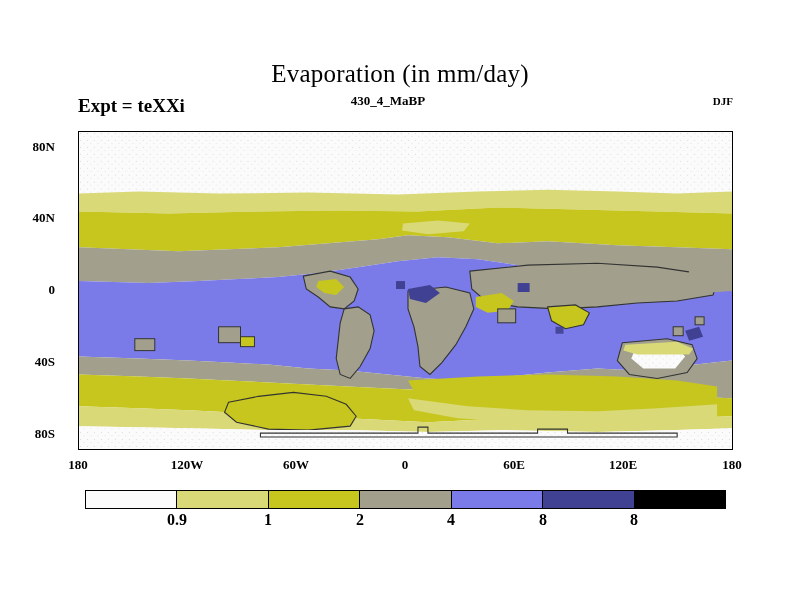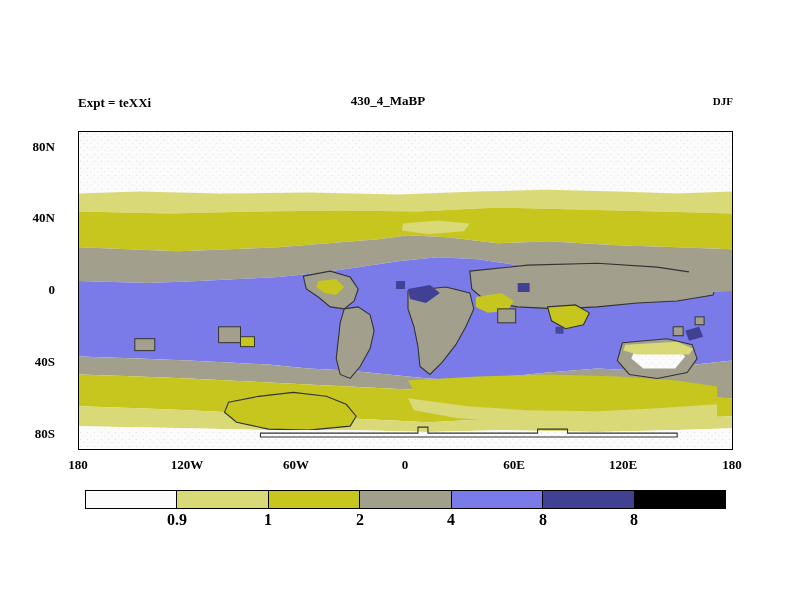--- a/index.html
+++ b/index.html
@@ -13,21 +13,21 @@
   
   .title{
     position:absolute;left:0;top:60px;width:800px;text-align:center;
     font-size:25px;color:#000;letter-spacing:0.2px;
   }
   .subtitle{
     position:absolute;left:0;top:93px;width:776px;text-align:center;
     font-size:13px;font-weight:bold;color:#000;
   }
   .hdr-left{
-    position:absolute;left:78px;top:95px;font-size:13px;font-weight:bold;color:#000;
+    position:absolute;left:78px;top:95px;font-size:19px;font-weight:bold;color:#000;
   }
   .hdr-right{
     position:absolute;left:633px;top:95px;width:100px;text-align:right;
     font-size:11px;font-weight:bold;color:#000;
   }
 
   
   #plot{
     position:absolute;left:78px;top:131px;width:655px;height:319px;
     border:1px solid #000;box-sizing:border-box;
@@ -65,20 +65,21 @@
   .cblab{
     position:absolute;width:60px;margin-left:-30px;text-align:center;
     font-size:16px;font-weight:bold;color:#000;top:511px;
   }
 </style>
 </head>
 <body>
 
 <div id="stage">
 
+  <div class="title">Evaporation (in mm/day)</div>
   <div class="subtitle">430_4_MaBP</div>
   <div class="hdr-left">Expt = teXXi</div>
   <div class="hdr-right">DJF</div>
 
   <div id="plot">
 
     <svg id="mapsvg" viewBox="0 0 655 319" preserveAspectRatio="none">
       <defs>
         <pattern id="dots" width="7" height="7" patternUnits="userSpaceOnUse">
           <rect width="7" height="7" fill="#fbfbfb"></rect>

